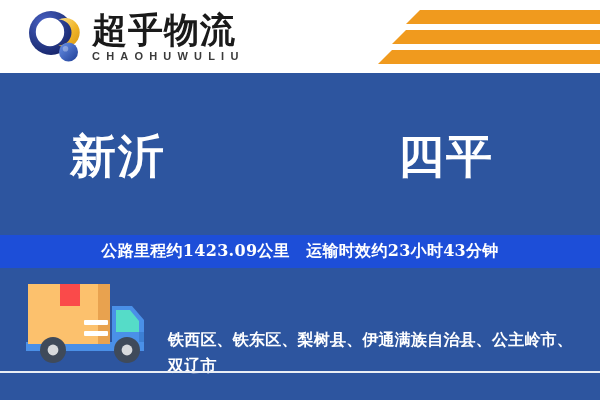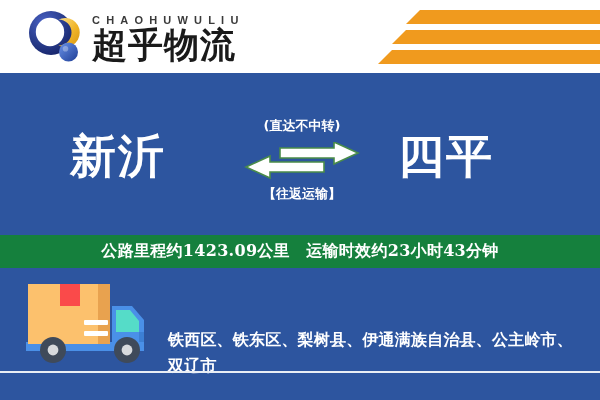--- a/index.html
+++ b/index.html
@@ -148,21 +148,21 @@
     white-space: nowrap;
   }
 
   
   #info-bar {
     position: absolute;
     left: 0;
     top: 235px;
     width: 600px;
     height: 33px;
-    background: #15803d;
+    background: #1d4ed8;
     display: flex;
     align-items: center;
     justify-content: center;
   }
 
   #info-bar-text {
     font-family: "DejaVu Serif", "Liberation Serif", serif;
     font-size: 16px;
     font-weight: 700;
     color: #ffffff;
@@ -240,57 +240,41 @@
           </defs>
           <circle cx="25" cy="24" r="22" fill="url(#ringGrad)"></circle>
           <circle cx="24" cy="23" r="14.2" fill="#ffffff"></circle>
           <path d="M32.5 10.5 A14.6 14.6 0 1 1 32.5 36.5 A12.0 12.0 0 1 0 32.5 10.5 Z" fill="url(#moonGrad)"></path>
           <circle cx="42.5" cy="43" r="9.5" fill="url(#dotGrad)"></circle>
           <circle cx="39.5" cy="39.8" r="2.8" fill="#ffffff" opacity="0.32"></circle>
         </svg>
       </div>
 
       <div id="brand-block">
+        <div id="brand-cn">超乎物流</div>
         <div id="brand-en">CHAOHUWULIU</div>
-        <div id="brand-cn">超乎物流</div>
       </div>
 
     </div>
 
     <div id="stripes">
       <svg width="260" height="56" viewBox="0 0 260 56" aria-hidden="true">
         <polygon points="80,0 260,0 260,14 66,14" fill="#f09a1e"></polygon>
         <polygon points="66,20 260,20 260,34 52,34" fill="#f09a1e"></polygon>
         <polygon points="52,40 260,40 260,54 38,54" fill="#f09a1e"></polygon>
       </svg>
     </div>
 
   </div>
 
   <div id="main-panel"></div>
 
   <div class="city" id="city-origin">新沂</div>
   <div class="city" id="city-dest">四平</div>
 
-  <div id="route-middle">
-
-    <div id="route-note-top">(直达不中转)</div>
-
-    <div id="arrow-wrap">
-      <svg width="160" height="42" viewBox="0 0 160 42" aria-hidden="true">
-
-        <polygon points="58,6 112,6 112,0 136,11 112,22 112,16 58,16" fill="#ffffff" stroke="#4a8c4a" stroke-width="1.6" stroke-linejoin="miter"></polygon>
-
-        <polygon points="102,20 48,20 48,14 24,25 48,36 48,30 102,30" fill="#ffffff" stroke="#4a8c4a" stroke-width="1.6" stroke-linejoin="miter"></polygon>
-      </svg>
-    </div>
-
-    <div id="route-note-bottom">【往返运输】</div>
-
-  </div>
 
   <div id="info-bar">
     <div id="info-bar-text">公路里程约1423.09公里　运输时效约23小时43分钟</div>
   </div>
 
   <div id="bottom-panel"></div>
 
   <div id="truck">
     <svg width="136" height="92" viewBox="0 0 136 92" aria-hidden="true">
 

